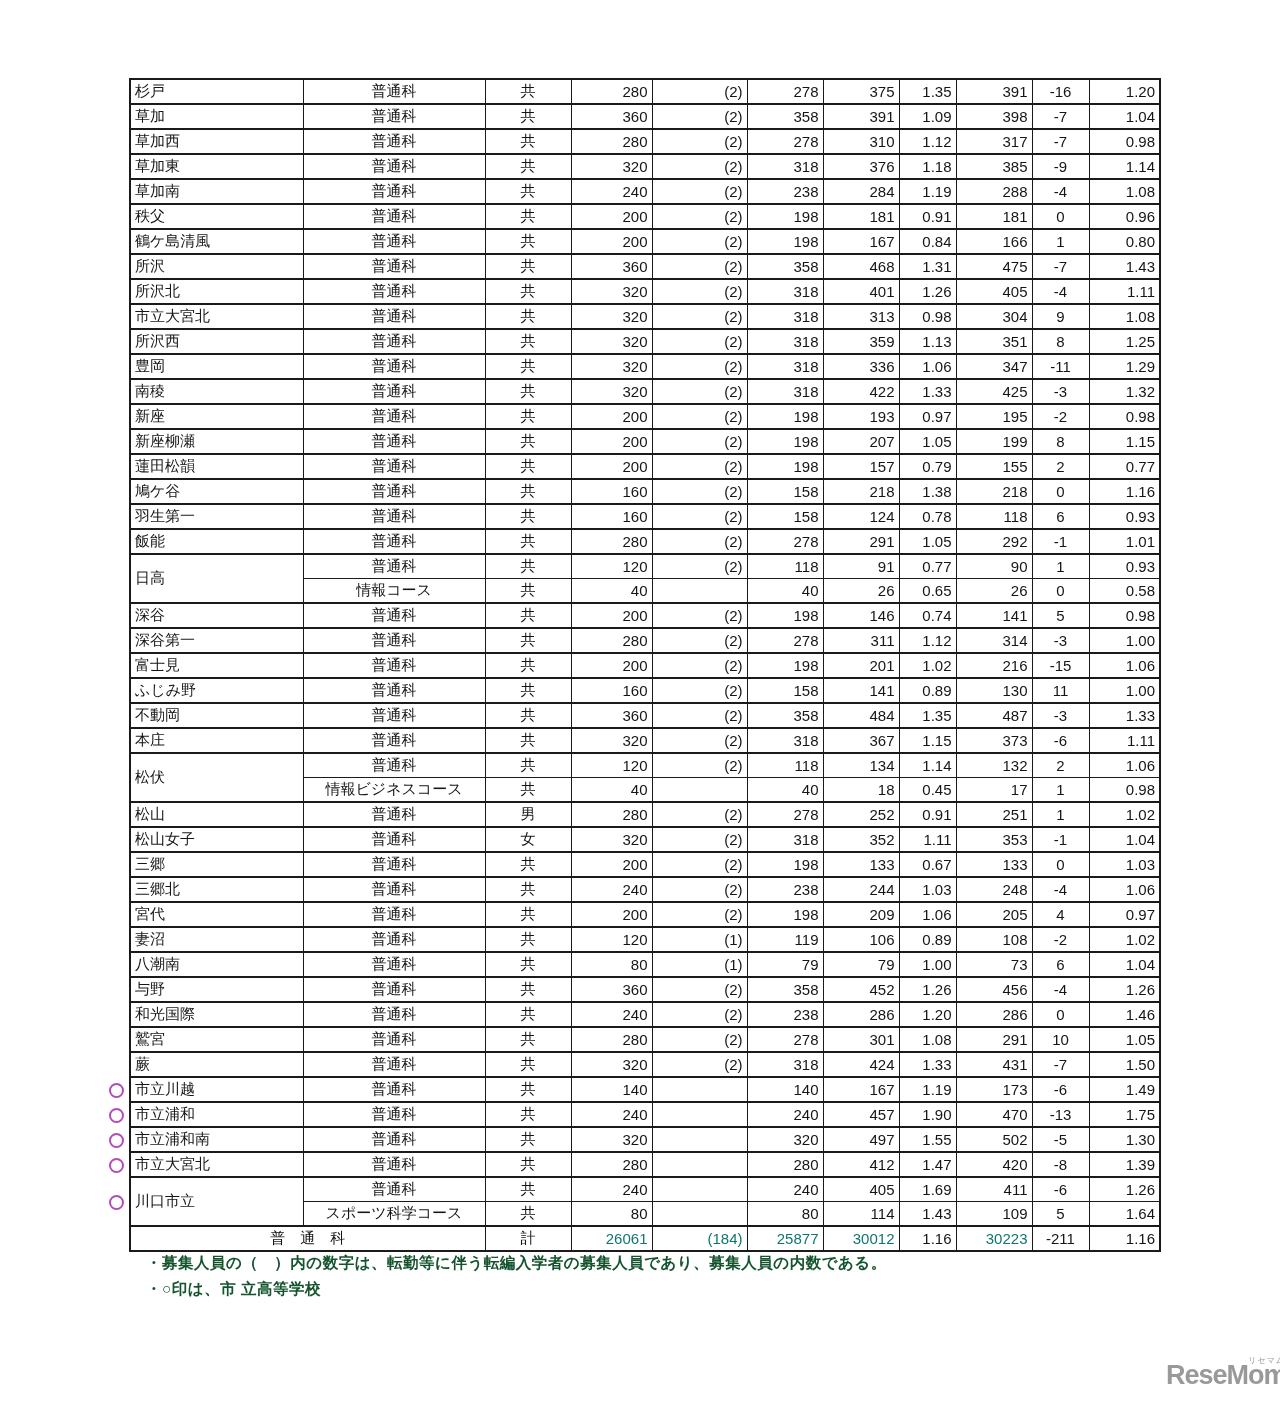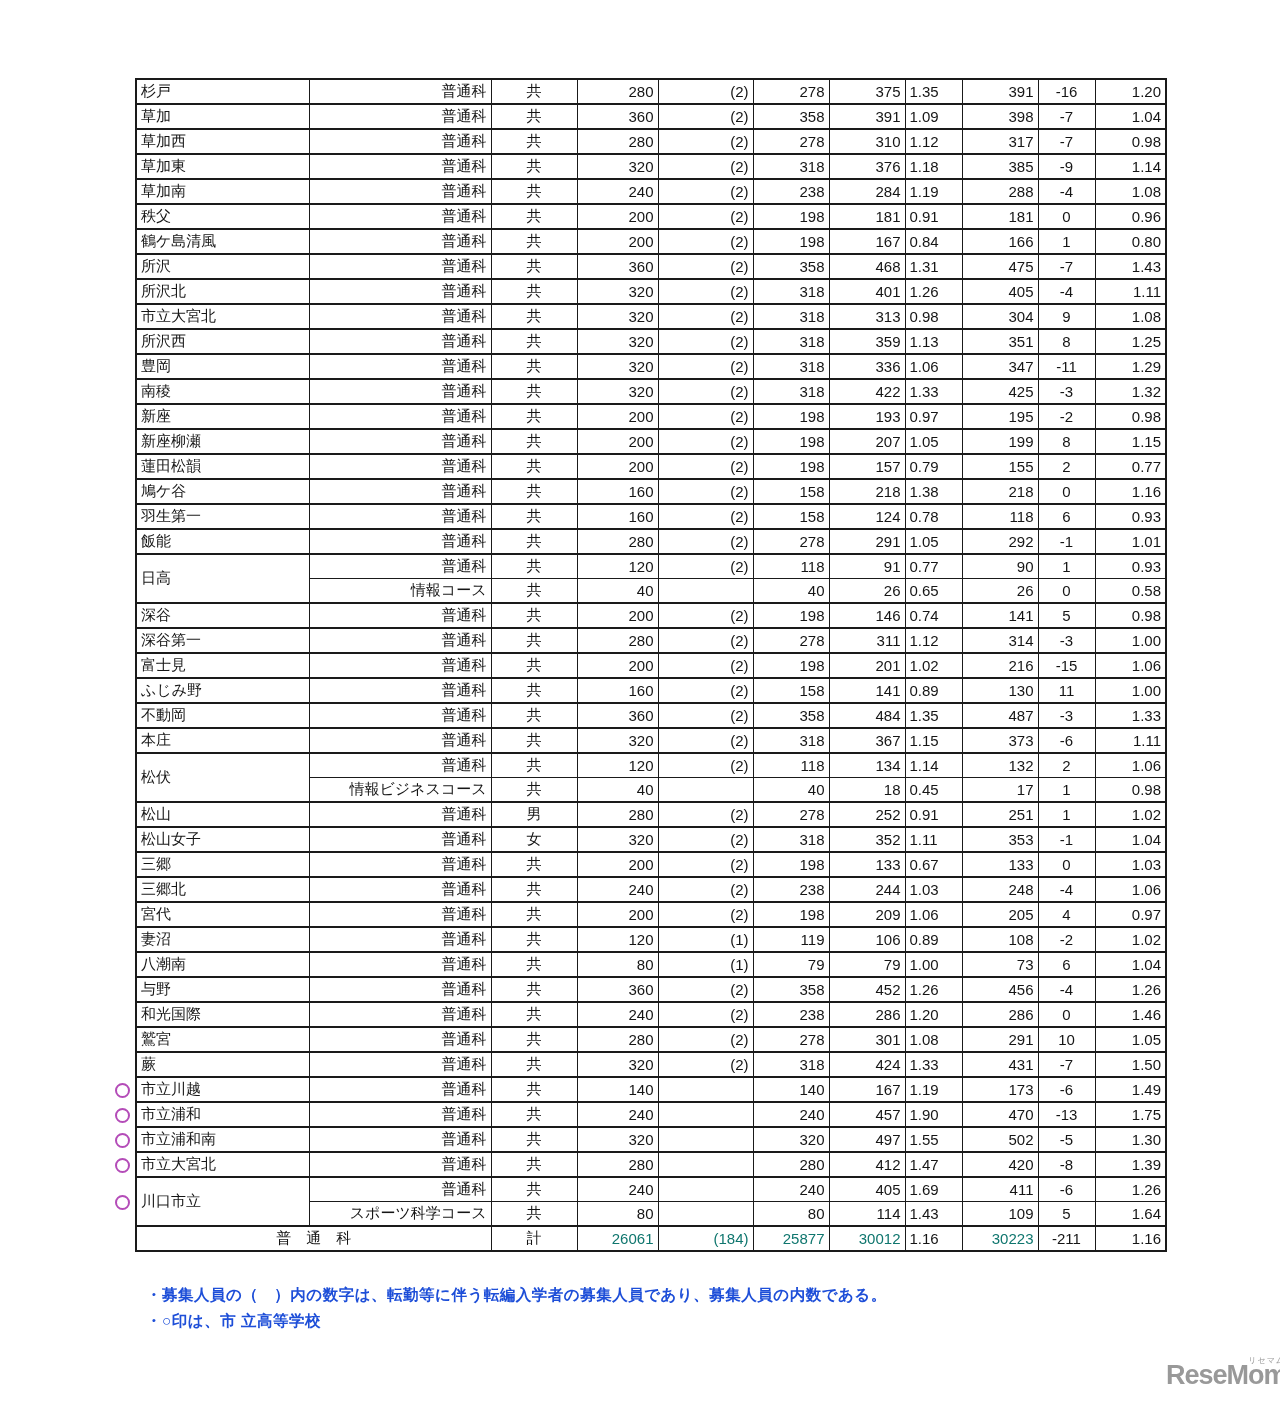--- a/index.html
+++ b/index.html
@@ -3,60 +3,60 @@
 <meta charset="utf-8">
 <style>
   html,body{margin:0;padding:0;}
   body{
     width:1280px;height:1408px;background:#ffffff;position:relative;
     font-family:"Liberation Sans","DejaVu Sans",sans-serif;
   }
   #page{position:absolute;inset:0;background:#fff;}
 
   table.adm{
-    position:absolute;left:135px;top:78px;width:1030px;
+    position:absolute;left:129px;top:78px;width:1030px;
     border-collapse:collapse;table-layout:fixed;
     border:2px solid #1a1a1a;
   }
   table.adm td{
     border:1px solid #1a1a1a;
     height:23px;
     font-size:15px;
     color:#151515;
     padding:0 4px;
     white-space:nowrap;
     vertical-align:middle;
   }
   tr.grp td, tr.total td{border-top-width:2px;}
   tr.sub td{border-top-width:1px;}
 
   td.c-school{
     text-align:left;color:#4c80a8;padding-left:5px;position:relative;
   }
-  td.c-course{text-align:right;padding-left:6px;margin-left:43px;}
+  td.c-course{text-align:center;padding-left:6px;margin-left:43px;}
   td.c-gender{text-align:center;}
   td.c-num{text-align:right;padding-right:5px;}
   td.c-chg{text-align:center;padding-right:5px;}
-  td.c-ratio{text-align:left;}
+  td.c-ratio{text-align:right;}
   td.c-prev{text-align:right;padding-right:9px;}
   td.c-total-label{text-align:center;padding-left:56px;color:#222;}
   tr.total td.c-num{color:#0f766e;}
   tr.total td.c-ratio, tr.total td.c-chg, tr.total td.c-prev{color:#151515;}
 
   .circle{
     position:absolute;left:-22px;top:50%;
     width:11px;height:11px;margin-top:-7px;
     border:2px solid #b44cb8;border-radius:50%;
     background:transparent;
   }
 
   .footnotes{
     position:absolute;left:146px;top:1250px;
-    font-size:15.5px;font-weight:bold;color:#1d4ed8;
-    line-height:26px;letter-spacing:0.5px;margin-top:32px;
+    font-size:15.5px;font-weight:bold;color:#14532d;
+    line-height:26px;letter-spacing:0.5px;
   }
 
   .logo{
     position:absolute;left:1166px;top:1360px;
     color:#999;font-weight:bold;font-size:27px;letter-spacing:-1px;
   }
   .logo .ruby{
     position:absolute;top:-5px;right:8px;
     font-size:8px;font-weight:normal;letter-spacing:1px;color:#999;
   }

